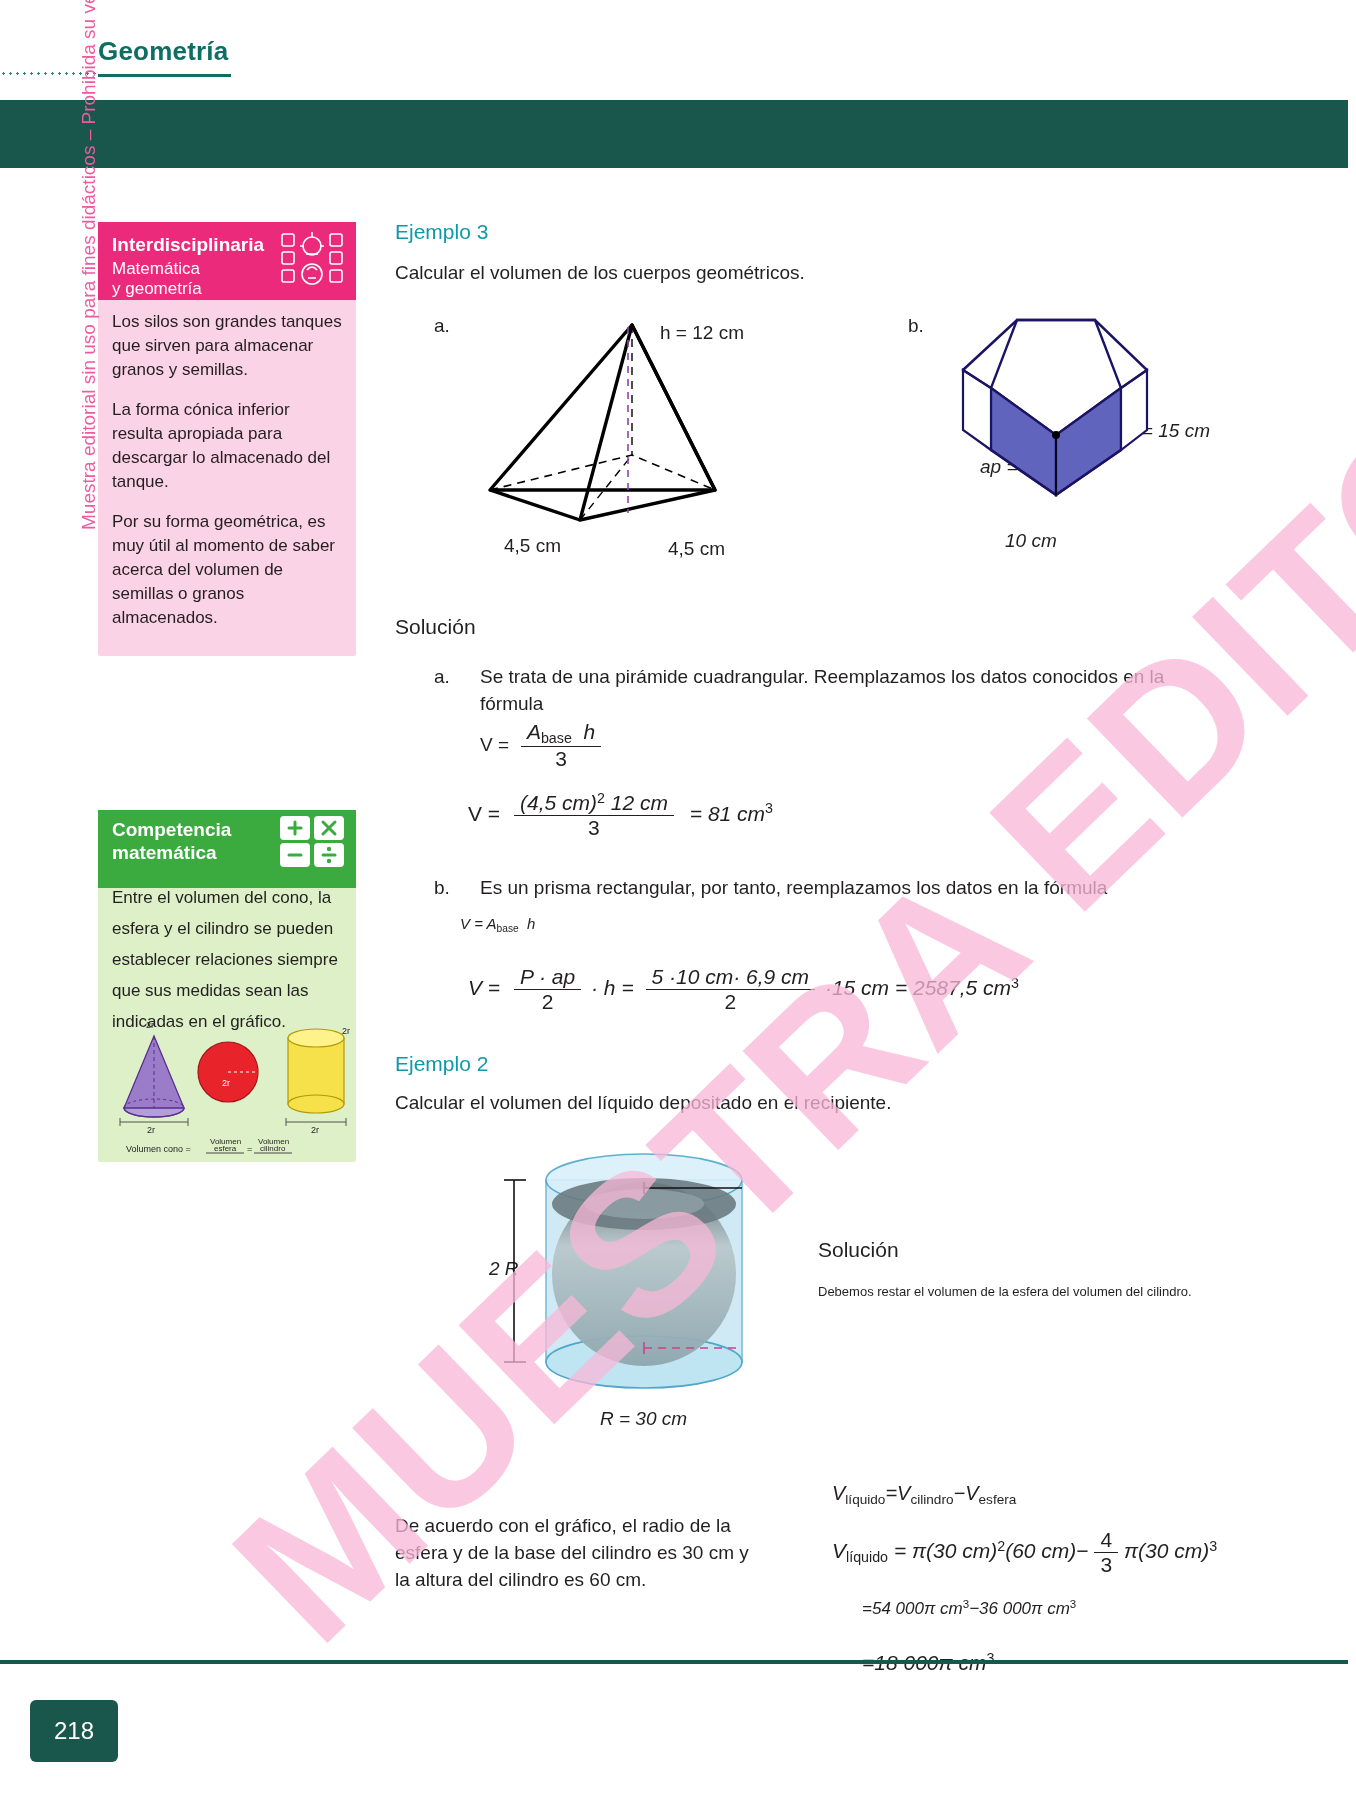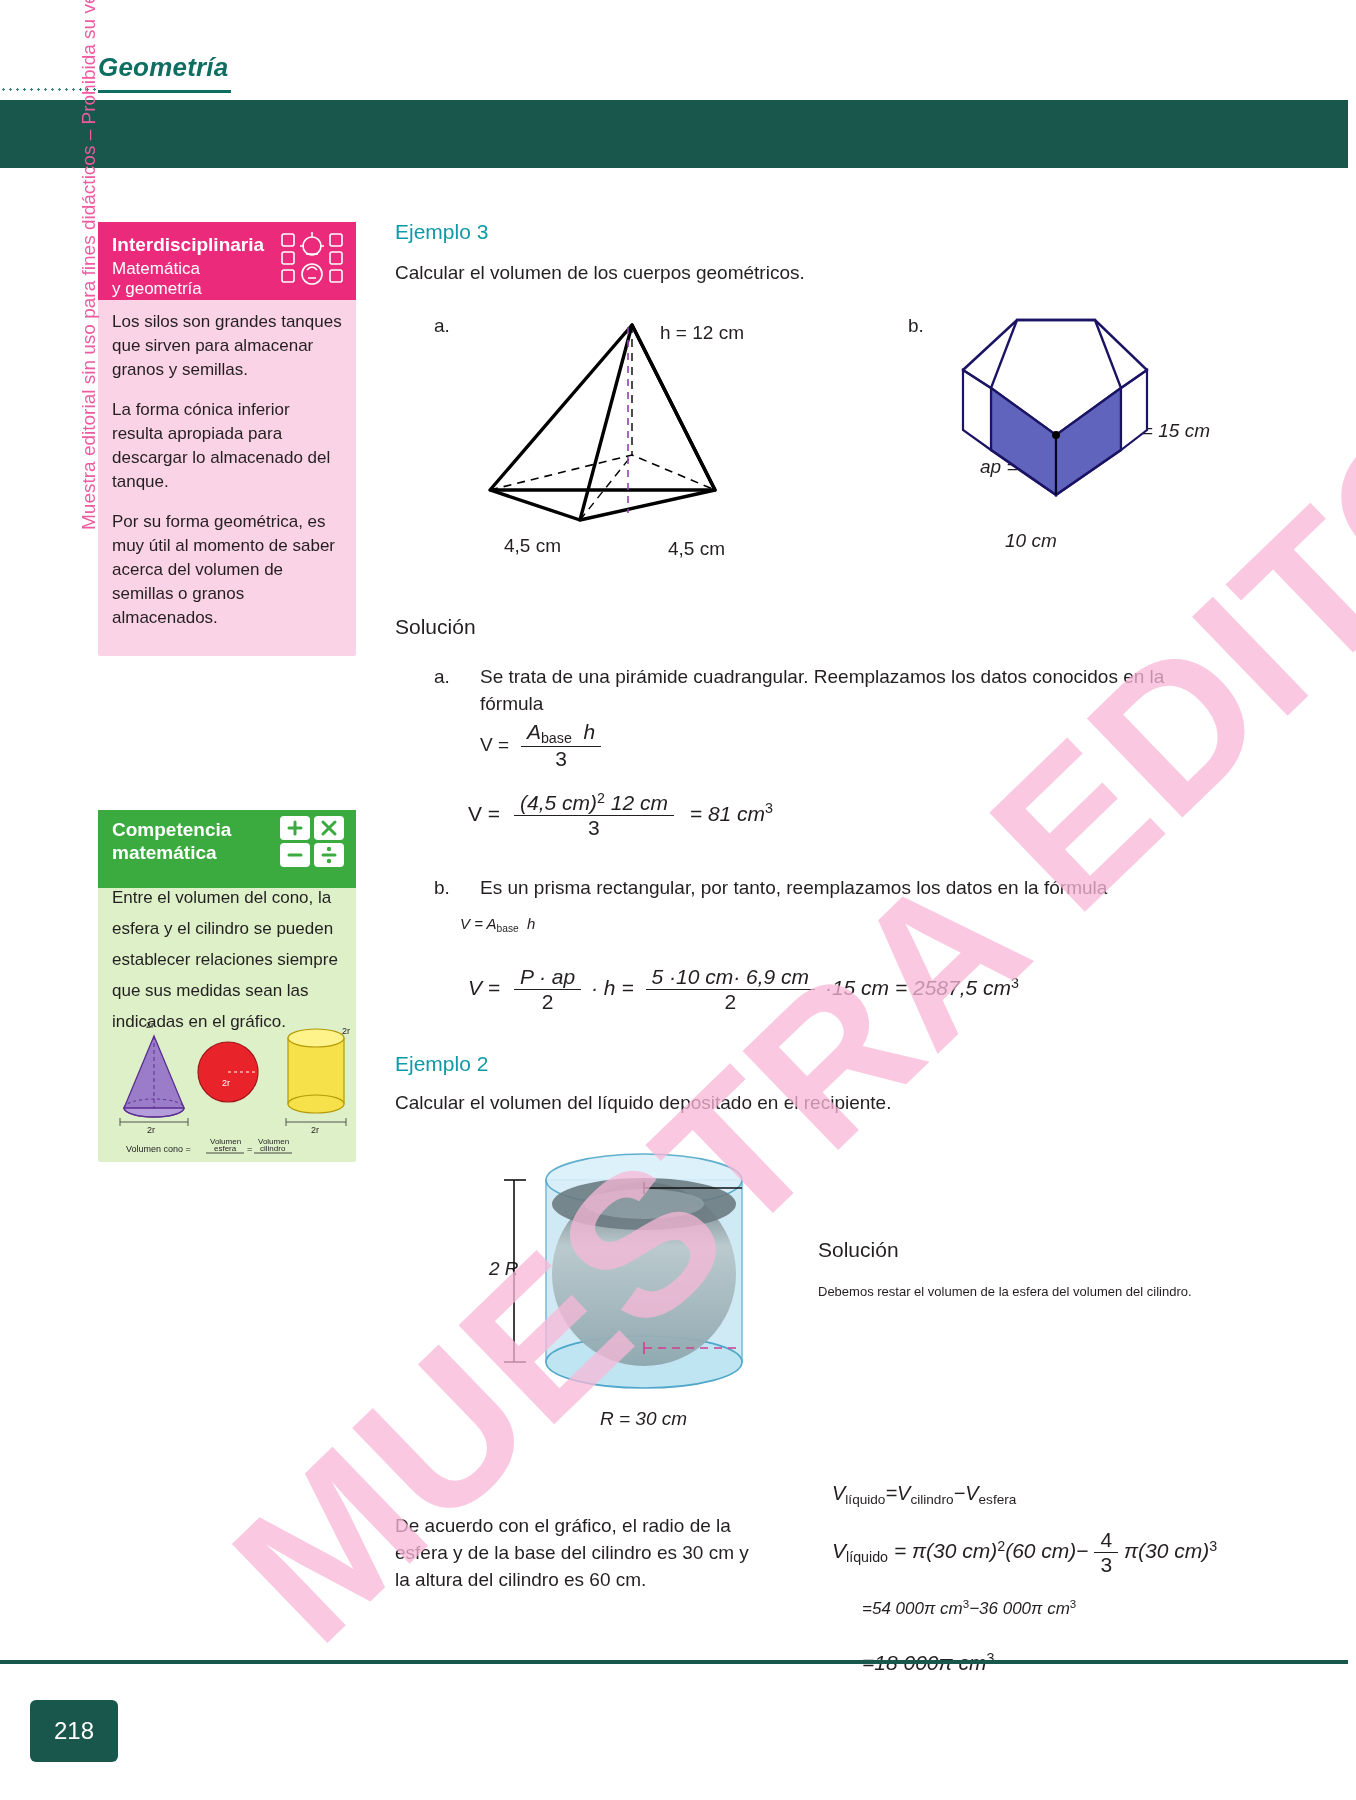--- a/index.html
+++ b/index.html
@@ -6,21 +6,21 @@
   body {
     width:1356px; height:1800px;
     background:#ffffff;
     font-family:"Liberation Sans", sans-serif;
     color:#231f20;
     position:relative;
     overflow:hidden;
   }
   
   .header {
-    position:absolute; left:0; top:16px; width:1356px; height:90px;font-style:italic;
+    position:absolute; left:0; top:0; width:1356px; height:90px;
   }
   .header-title {
     position:absolute; left:98px; top:36px;
     font-size:26px; font-weight:bold; color:#0e6e62;
     letter-spacing:0.2px;
   }
   .header-underline {
     position:absolute; left:98px; top:74px; width:133px; height:3px;
     background:#0e6e62;
   }

